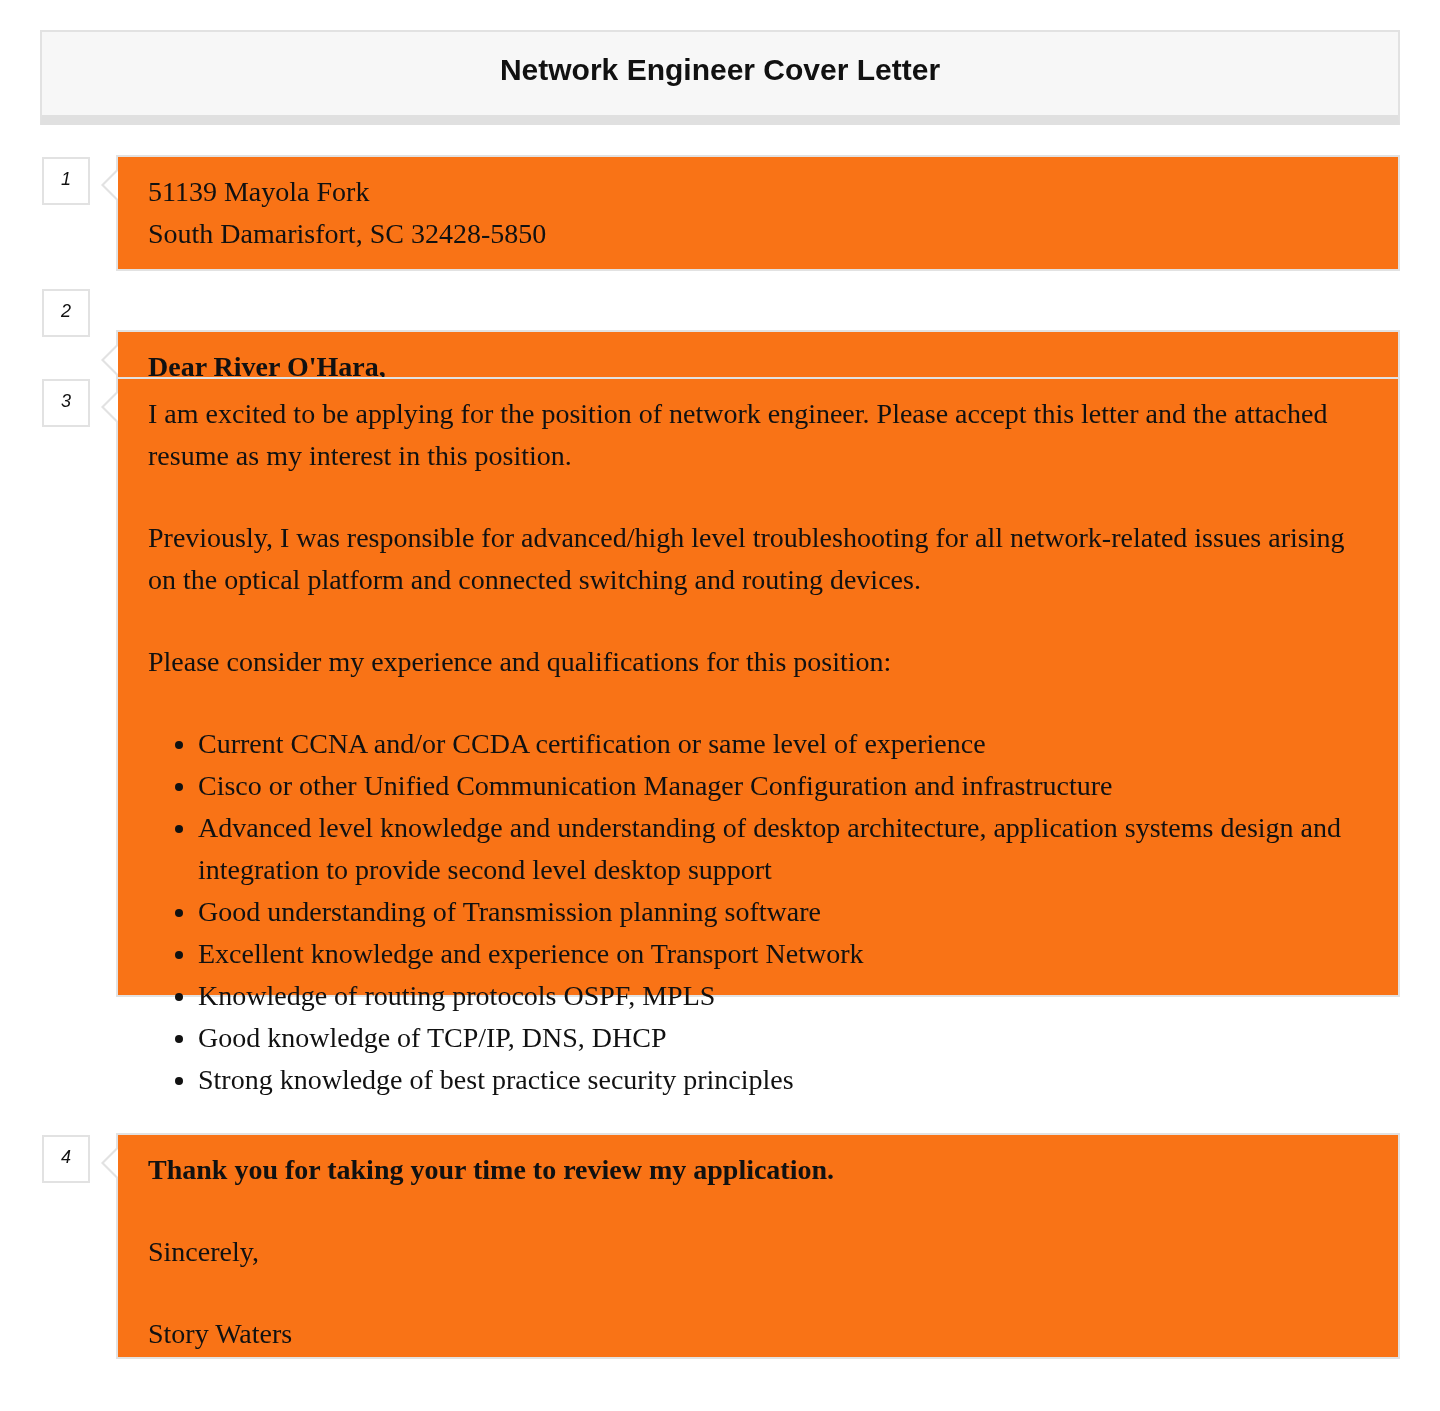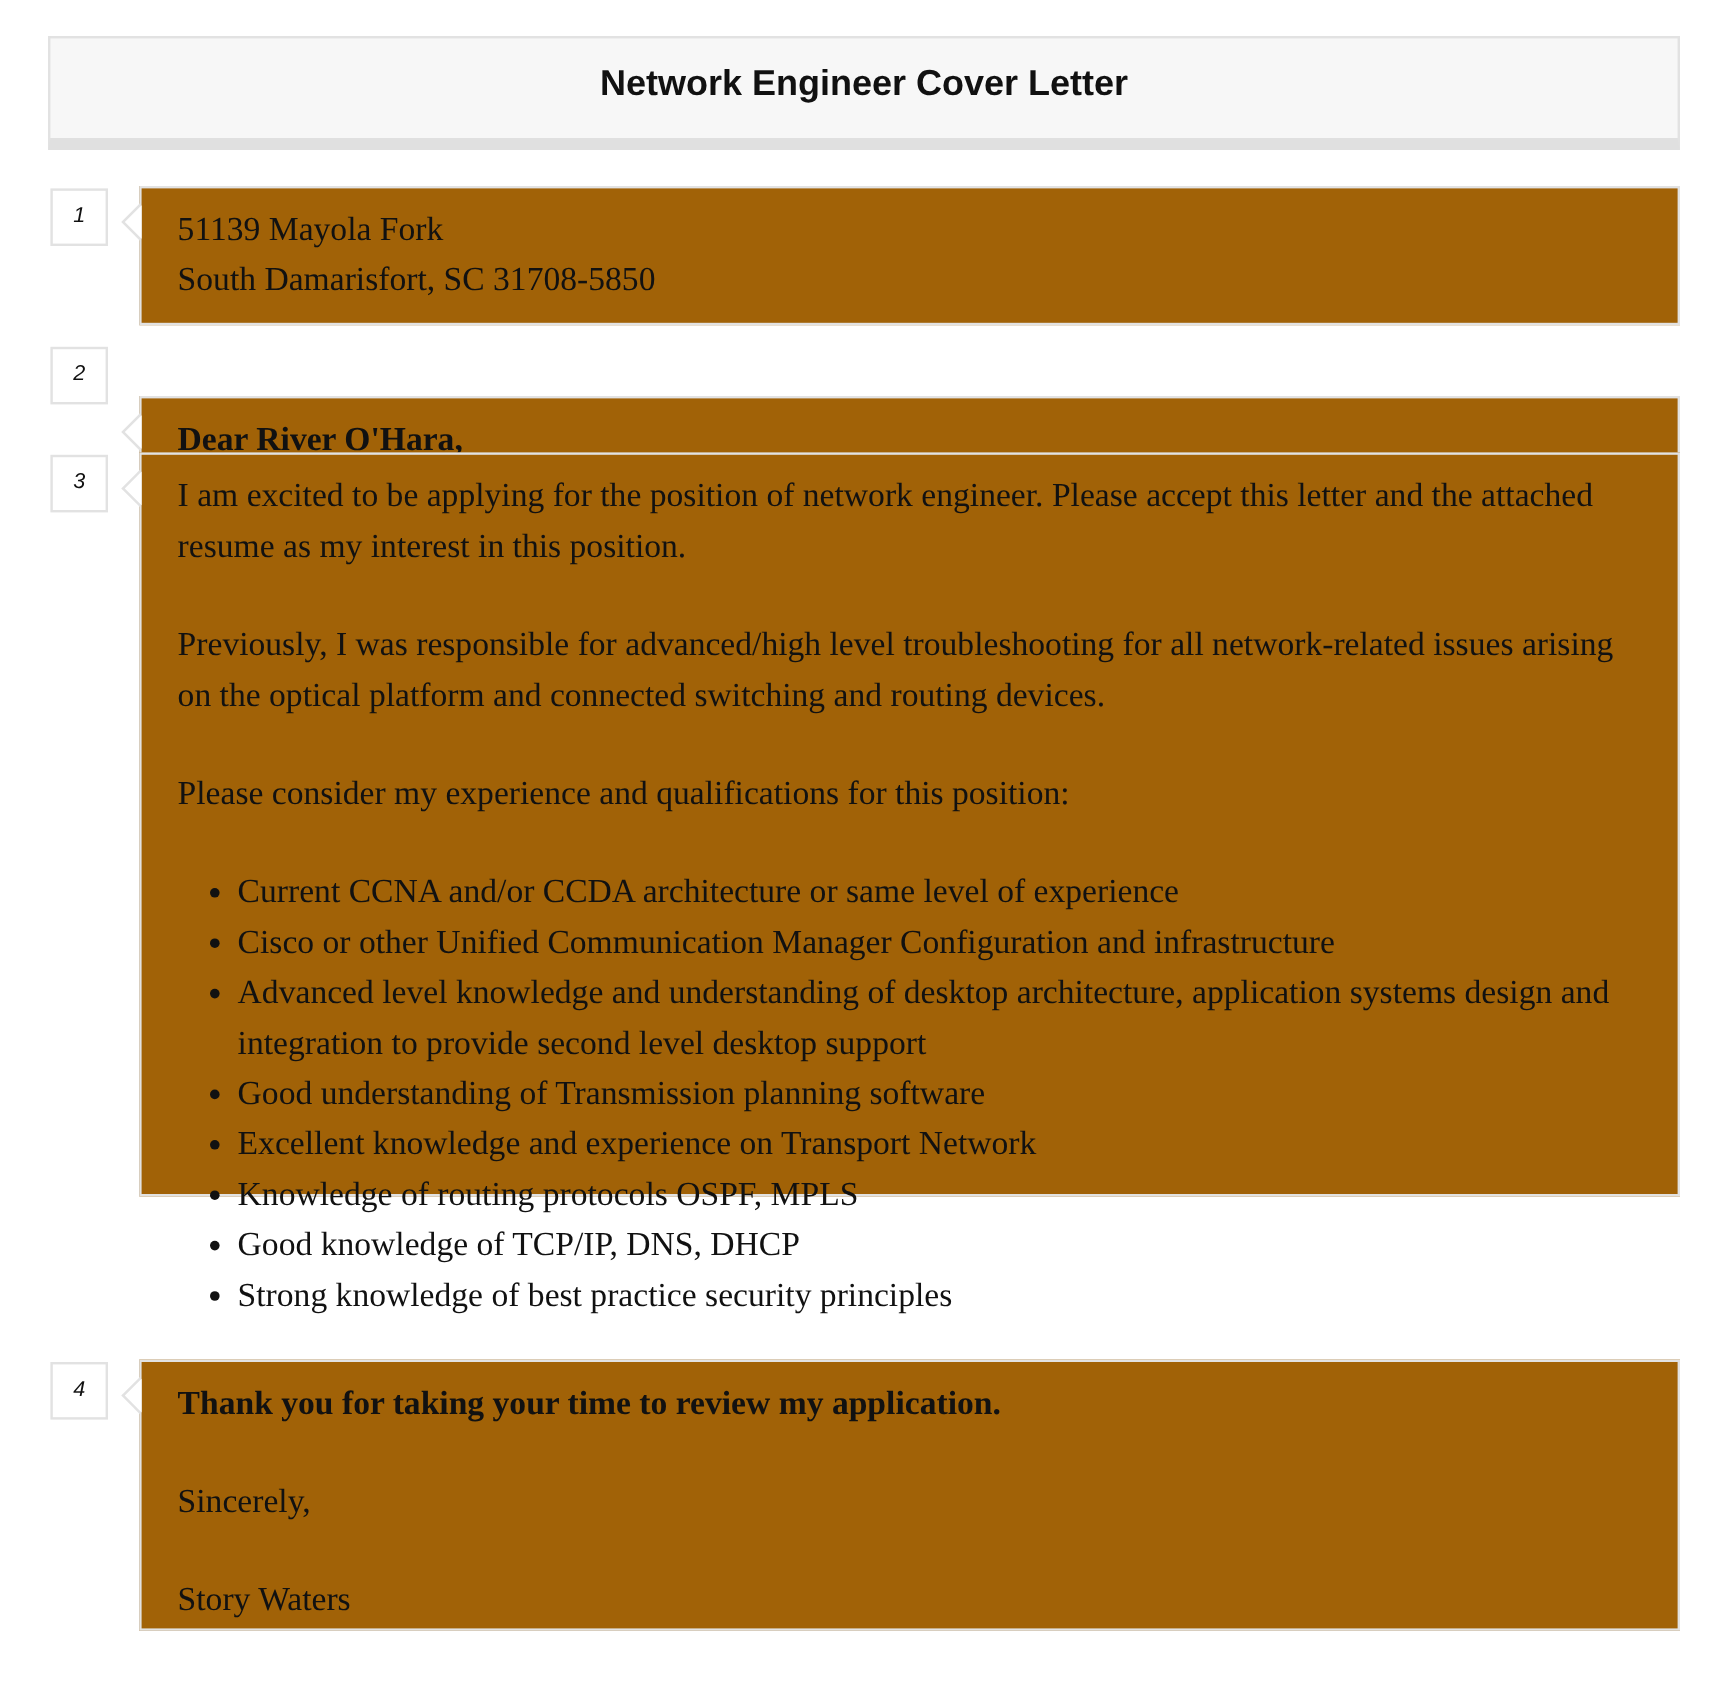--- a/index.html
+++ b/index.html
@@ -17,21 +17,21 @@
   .row { position: absolute; left: 0; width: 1440px; }
   .num {
     position: absolute; left: 42px; top: 2px; width: 48px; height: 48px;
     box-sizing: border-box; border: 2px solid #e2e2e2; background: #fff;
     font-family: "Liberation Sans", sans-serif; font-style: italic; font-size: 18px;
     display: flex; align-items: center; justify-content: center; color: #111;
     padding-bottom: 4px;
   }
   .card {
     position: absolute; left: 116px; top: 0; width: 1284px;
-    box-sizing: border-box; border: 2px solid #e2e2e2; background: #a16207;
+    box-sizing: border-box; border: 2px solid #e2e2e2; background: #f97316;
     padding: 14px 30px 16px 30px;
     font-size: 28px; line-height: 42px;
   }
   .card::before {
     content: ""; position: absolute; left: -17px; top: 12px;
     width: 0; height: 0;
     border-top: 16px solid transparent; border-bottom: 16px solid transparent;
     border-right: 16px solid #e2e2e2;
   }
   .card::after {
@@ -50,42 +50,42 @@
 <body>
 
 <div class="header">
   <h1>Network Engineer Cover Letter</h1>
 </div>
 
 <div class="row" style="top:155px;">
   <div class="num">1</div>
   <div class="card" style="height:116px;">
     <p>51139 Mayola Fork</p>
-    <p>South Damarisfort, SC 31708-5850</p>
+    <p>South Damarisfort, SC 32428-5850</p>
   </div>
 </div>
 
 <div class="row" style="top:287px;">
   <div class="num">2</div>
   <div class="card" style="height:74px;margin-top:43px;">
     <p class="bold">Dear River O'Hara,</p>
   </div>
 </div>
 
 <div class="row" style="top:377px;">
   <div class="num">3</div>
   <div class="card" style="height:620px;">
     <p>I am excited to be applying for the position of network engineer. Please accept this letter and the attached resume as my interest in this position.</p>
     <div class="gap"></div>
     <p>Previously, I was responsible for advanced/high level troubleshooting for all network-related issues arising on the optical platform and connected switching and routing devices.</p>
     <div class="gap"></div>
     <p>Please consider my experience and qualifications for this position:</p>
     <div class="gap"></div>
     <ul>
-      <li>Current CCNA and/or CCDA architecture or same level of experience</li>
+      <li>Current CCNA and/or CCDA certification or same level of experience</li>
       <li>Cisco or other Unified Communication Manager Configuration and infrastructure</li>
       <li>Advanced level knowledge and understanding of desktop architecture, application systems design and integration to provide second level desktop support</li>
       <li>Good understanding of Transmission planning software</li>
       <li>Excellent knowledge and experience on Transport Network</li>
       <li>Knowledge of routing protocols OSPF, MPLS</li>
       <li>Good knowledge of TCP/IP, DNS, DHCP</li>
       <li>Strong knowledge of best practice security principles</li>
     </ul>
   </div>
 </div>

